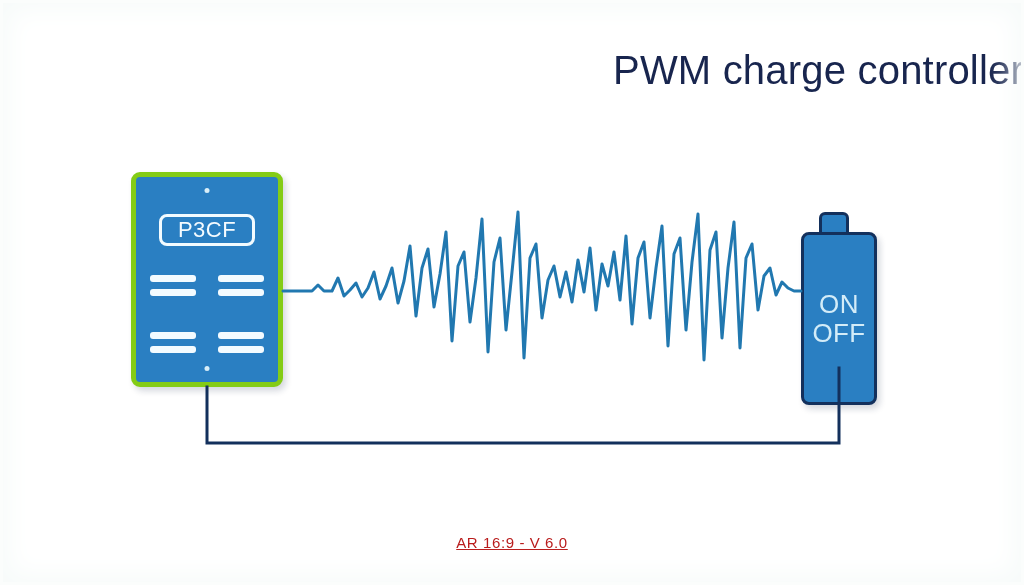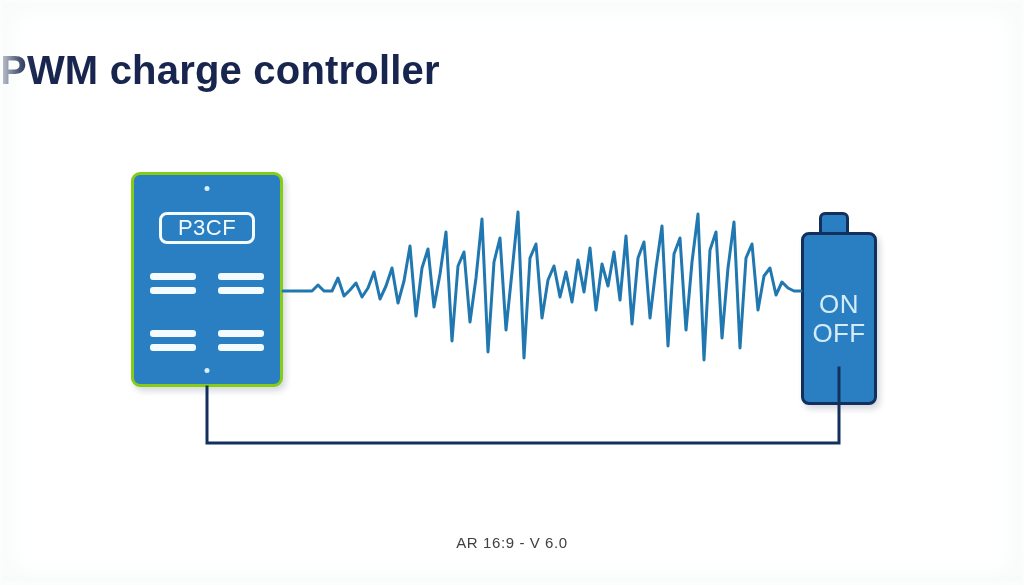--- a/index.html
+++ b/index.html
@@ -25,48 +25,49 @@
     pointer-events: none;
     box-shadow: inset 0 0 0 3px #fbfdfc, inset 0 0 26px 10px #f7fbfa;
     z-index: 40;
   }
 
   #diagram-title {
     position: absolute;
     left: 0;
     right: 0;
     top: 48px;
-    text-align: left;
+    text-align: right;
     font-size: 40px;
-    font-weight: 700;
+    font-weight: 400;
     letter-spacing: 0.2px;
     color: #18254e;
     white-space: nowrap;
   }
 
   #footer-note {
     position: absolute;
     left: 0;
     right: 0;
     top: 534px;
     text-align: center;
     font-size: 15px;
-    color: #404040;
+    color: #b91c1c;
     letter-spacing: 0.6px;
+    text-decoration: underline;
   }
 
   
   #controller-panel {
     position: absolute;
     left: 131px;
     top: 172px;
     width: 152px;
     height: 215px;
     background: #2a7fc2;
-    border: 3px solid #84cc16;
+    border: 5px solid #84cc16;
     border-radius: 9px;
     box-sizing: border-box;
     box-shadow: 3px 4px 6px rgba(20,40,70,0.18);
     padding-left: 39px;
   }
   .screw {
     position: absolute;
     left: 50%;
     transform: translateX(-50%);
     width: 5px;

